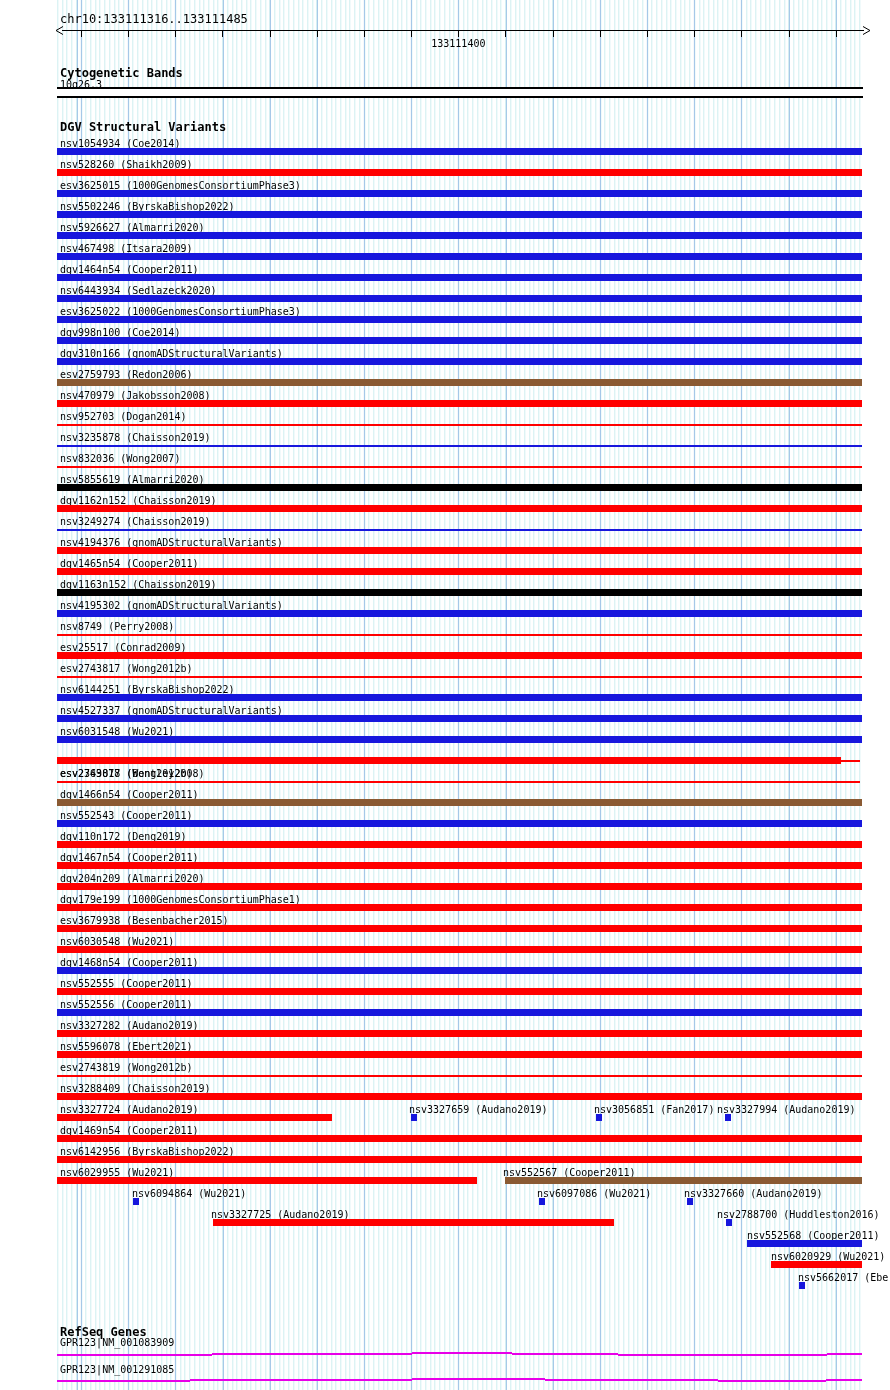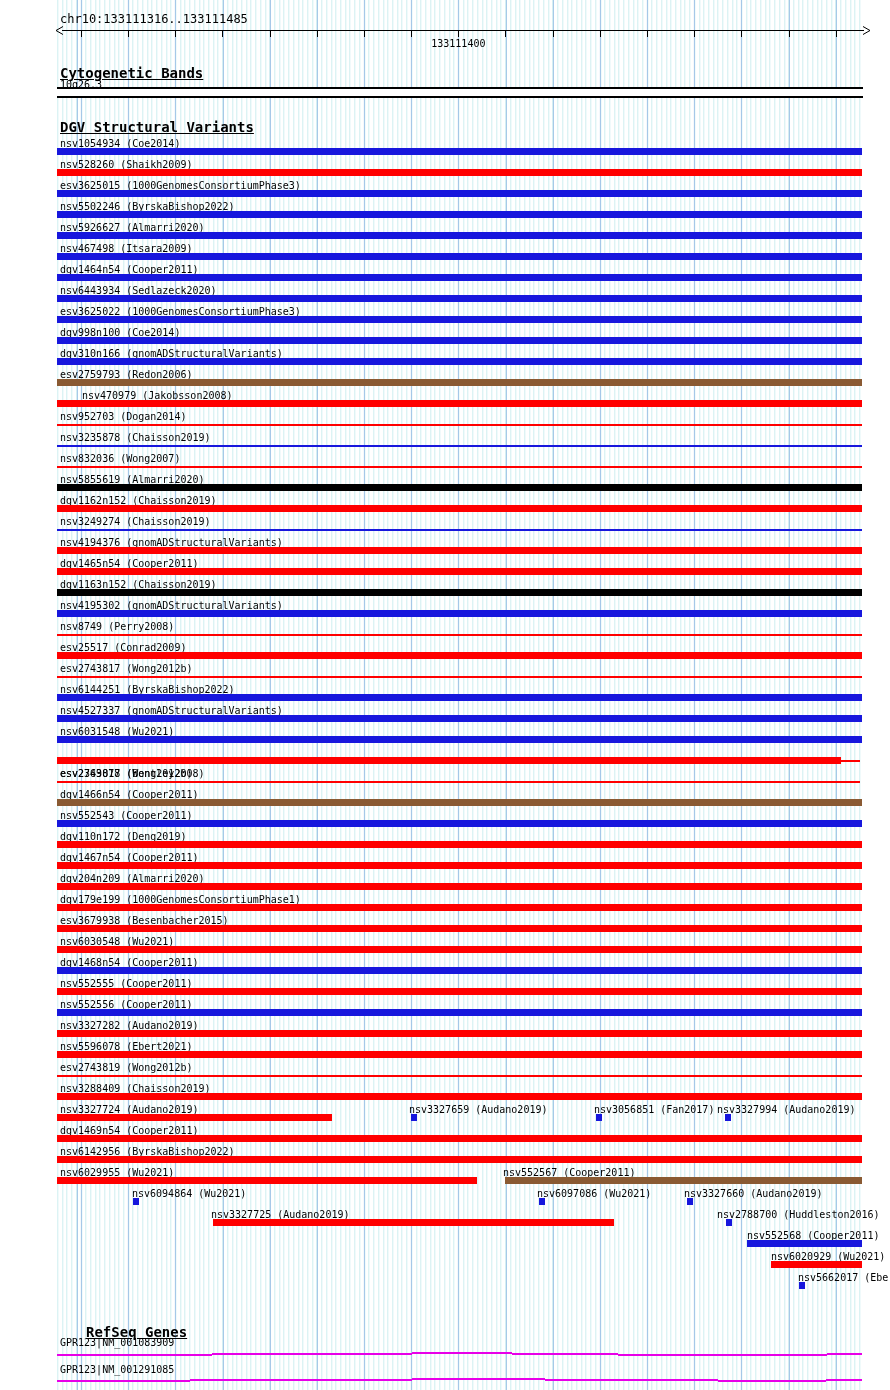--- a/index.html
+++ b/index.html
@@ -9,21 +9,21 @@
   }
   #stripes{
     position:absolute;top:0;left:57px;width:806px;height:1390px;
     background-image:
       repeating-linear-gradient(90deg,#9ec3e6 0px,#9ec3e6 1px,transparent 1px,transparent 47.176px),
       repeating-linear-gradient(90deg,#cdeef0 0px,#cdeef0 1px,transparent 1px,transparent 4.7176px);
     background-position:23.9px 0px,0.3px 0px;
   }
   .abs{position:absolute;white-space:nowrap;}
   .lab{font-size:10px;line-height:11px;}
-  .hdr{font-size:14px;line-height:12px;font-weight:bold;text-decoration:underline;}
+  .hdr{font-size:12px;line-height:12px;font-weight:bold;}
   .region{font-size:12px;line-height:13px;}
   .tick{position:absolute;width:1px;height:7px;background:#000;}
   .bar{position:absolute;height:7px;}
   .thin{position:absolute;height:2px;}
   .pt{position:absolute;width:6px;height:7px;}
   .gseg{position:absolute;height:1.5px;}
   #ruler-line{position:absolute;left:62px;top:30px;width:802px;height:1px;background:#000;}
   #band-box{position:absolute;left:57px;top:87px;width:806px;height:7px;background:#fff;
     border-top:2px solid #000;border-bottom:2px solid #000;}
 </style>
@@ -85,21 +85,21 @@
       <div class="abs lab" style="left: 60px; top: 285px;">nsv6443934 (Sedlazeck2020)</div>
       <div class="bar" style="left: 57px; top: 295px; width: 805px; background: rgb(23, 23, 221);"></div>
       <div class="abs lab" style="left: 60px; top: 306px;">esv3625022 (1000GenomesConsortiumPhase3)</div>
       <div class="bar" style="left: 57px; top: 316px; width: 805px; background: rgb(23, 23, 221);"></div>
       <div class="abs lab" style="left: 60px; top: 327px;">dgv998n100 (Coe2014)</div>
       <div class="bar" style="left: 57px; top: 337px; width: 805px; background: rgb(23, 23, 221);"></div>
       <div class="abs lab" style="left: 60px; top: 348px;">dgv310n166 (gnomADStructuralVariants)</div>
       <div class="bar" style="left: 57px; top: 358px; width: 805px; background: rgb(23, 23, 221);"></div>
       <div class="abs lab" style="left: 60px; top: 369px;">esv2759793 (Redon2006)</div>
       <div class="bar" style="left: 57px; top: 379px; width: 805px; background: rgb(138, 90, 51);"></div>
-      <div class="abs lab" style="left: 60px; top: 390px; margin-left: 22px;">nsv470979 (Jakobsson2008)</div>
+      <div class="abs lab" style="left: 60px; top: 390px;">nsv470979 (Jakobsson2008)</div>
       <div class="bar" style="left: 57px; top: 400px; width: 805px; background: rgb(255, 0, 0);"></div>
       <div class="abs lab" style="left: 60px; top: 411px;">nsv952703 (Dogan2014)</div>
       <div class="thin" style="left: 57px; top: 424px; width: 805px; background: rgb(255, 0, 0);"></div>
       <div class="abs lab" style="left: 60px; top: 432px;">nsv3235878 (Chaisson2019)</div>
       <div class="thin" style="left: 57px; top: 445px; width: 805px; background: rgb(23, 23, 221);"></div>
       <div class="abs lab" style="left: 60px; top: 453px;">nsv832036 (Wong2007)</div>
       <div class="thin" style="left: 57px; top: 466px; width: 805px; background: rgb(255, 0, 0);"></div>
       <div class="abs lab" style="left: 60px; top: 474px;">nsv5855619 (Almarri2020)</div>
       <div class="bar" style="left: 57px; top: 484px; width: 805px; background: rgb(0, 0, 0);"></div>
       <div class="abs lab" style="left: 60px; top: 495px;">dgv1162n152 (Chaisson2019)</div>
@@ -188,21 +188,21 @@
       <div class="abs lab" style="left: 717px; top: 1209px;">nsv2788700 (Huddleston2016)</div>
       <div class="pt" style="left: 726px; top: 1219px; background: rgb(23, 23, 221);"></div>
       <div class="abs lab" style="left: 747px; top: 1230px; text-align: center;">nsv552568 (Cooper2011)</div>
       <div class="bar" style="left: 747px; top: 1240px; width: 115px; background: rgb(23, 23, 221);"></div>
       <div class="abs lab" style="left: 771px; top: 1251px;">nsv6020929 (Wu2021)</div>
       <div class="bar" style="left: 771px; top: 1261px; width: 91px; background: rgb(255, 0, 0);"></div>
       <div class="abs lab" style="left: 798px; top: 1272px;">nsv5662017 (Eber</div>
       <div class="pt" style="left: 799px; top: 1282px; background: rgb(23, 23, 221);"></div>
     </div>
 
-  <div class="abs hdr" style="left:60px;top:1326px;padding-left:26px;">RefSeq Genes</div>
+  <div class="abs hdr" style="left:60px;top:1326px;">RefSeq Genes</div>
   <div id="refseq-genes">
       <div class="abs lab" style="left: 60px; top: 1337px;">GPR123|NM_001083909</div>
       <div class="gseg" style="left: 57px; top: 1354px; width: 155px; background: rgb(232, 0, 232);"></div>
       <div class="gseg" style="left: 212px; top: 1353px; width: 200px; background: rgb(232, 0, 232);"></div>
       <div class="gseg" style="left: 412px; top: 1352px; width: 100px; background: rgb(232, 0, 232);"></div>
       <div class="gseg" style="left: 512px; top: 1353px; width: 106px; background: rgb(232, 0, 232);"></div>
       <div class="gseg" style="left: 618px; top: 1354px; width: 209px; background: rgb(232, 0, 232);"></div>
       <div class="gseg" style="left: 827px; top: 1353px; width: 35px; background: rgb(232, 0, 232);"></div>
       <div class="abs lab" style="left: 60px; top: 1364px;">GPR123|NM_001291085</div>
       <div class="gseg" style="left: 57px; top: 1380px; width: 133px; background: rgb(232, 0, 232);"></div>

